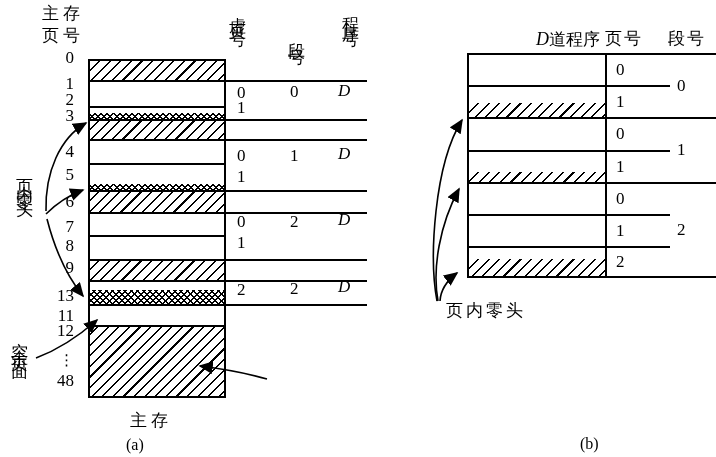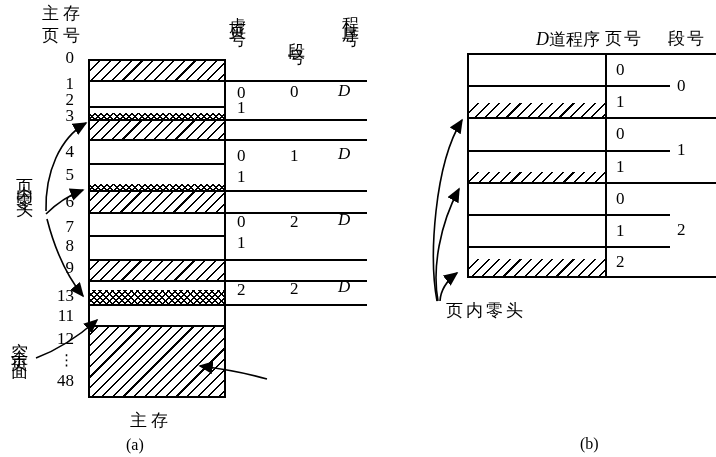--- a/index.html
+++ b/index.html
@@ -33,21 +33,21 @@
   <div class="abs num rgt" style="left:36px;top:89px;width:38px;">2</div>
   <div class="abs num rgt" style="left:36px;top:105px;width:38px;">3</div>
   <div class="abs num rgt" style="left:36px;top:141px;width:38px;">4</div>
   <div class="abs num rgt" style="left:36px;top:164px;width:38px;">5</div>
   <div class="abs num rgt" style="left:36px;top:191px;width:38px;">6</div>
   <div class="abs num rgt" style="left:36px;top:216px;width:38px;">7</div>
   <div class="abs num rgt" style="left:36px;top:235px;width:38px;">8</div>
   <div class="abs num rgt" style="left:36px;top:257px;width:38px;">9</div>
   <div class="abs num rgt" style="left:36px;top:285px;width:38px;">13</div>
   <div class="abs num rgt" style="left:36px;top:305px;width:38px;">11</div>
-  <div class="abs num rgt" style="left:36px;top:328px;width:38px;">12</div>
+  <div class="abs num rgt" style="left:36px;top:320px;width:38px;">12</div>
   <div class="abs num rgt" style="left:36px;top:350px;width:38px;font-size:15px;line-height:20px;">⋮</div>
   <div class="abs num rgt" style="left:36px;top:370px;width:38px;">48</div>
 
   <div class="abs" style="left:88px;top:59px;width:138px;height:339px;border:2px solid #000;box-sizing:border-box;">
     <div class="abs hatch" style="left:0;top:0;width:134px;height:20px;"></div>
     <div class="abs xhatch" style="left:0;top:52px;width:134px;height:7px;"></div>
     <div class="abs hatch" style="left:0;top:59px;width:134px;height:20px;"></div>
     <div class="abs xhatch" style="left:0;top:123px;width:134px;height:7px;"></div>
     <div class="abs hatch" style="left:0;top:130px;width:134px;height:22px;"></div>
     <div class="abs hatch" style="left:0;top:199px;width:134px;height:21px;"></div>

